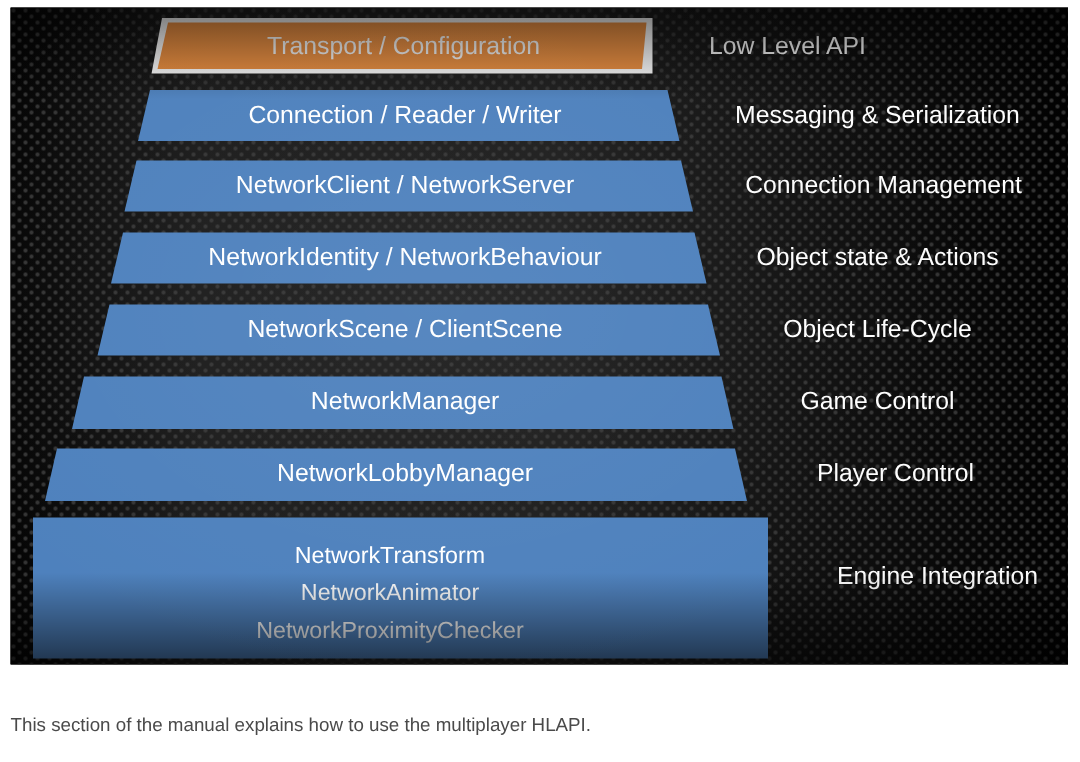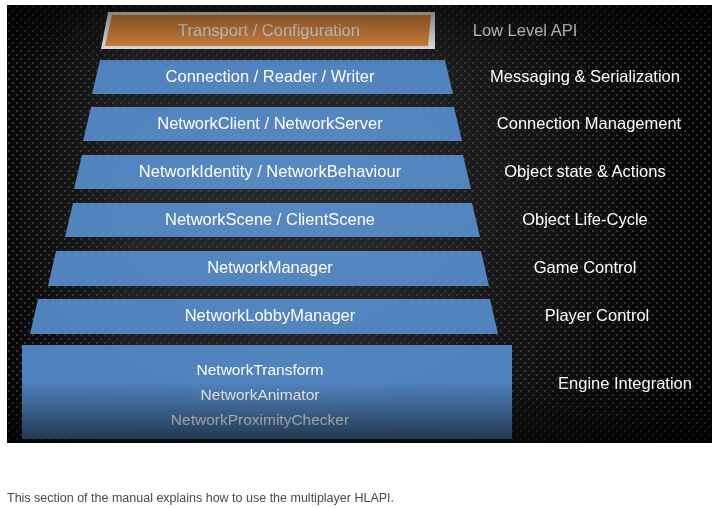--- a/index.html
+++ b/index.html
@@ -76,21 +76,21 @@
     fill: #fdfdfd;
     font-size: 16.5px;
     text-anchor: middle;
     dominant-baseline: middle;
   }
 
   
   #caption {
     position: absolute;
     left: 7px;
-    top: 490px;
+    top: 475px;
     width: 700px;
     font-size: 12.5px;
     line-height: 16px;
     color: #4a4a4a;
     font-family: "Liberation Sans", sans-serif;
   }
 </style>
 </head>
 <body>
 

